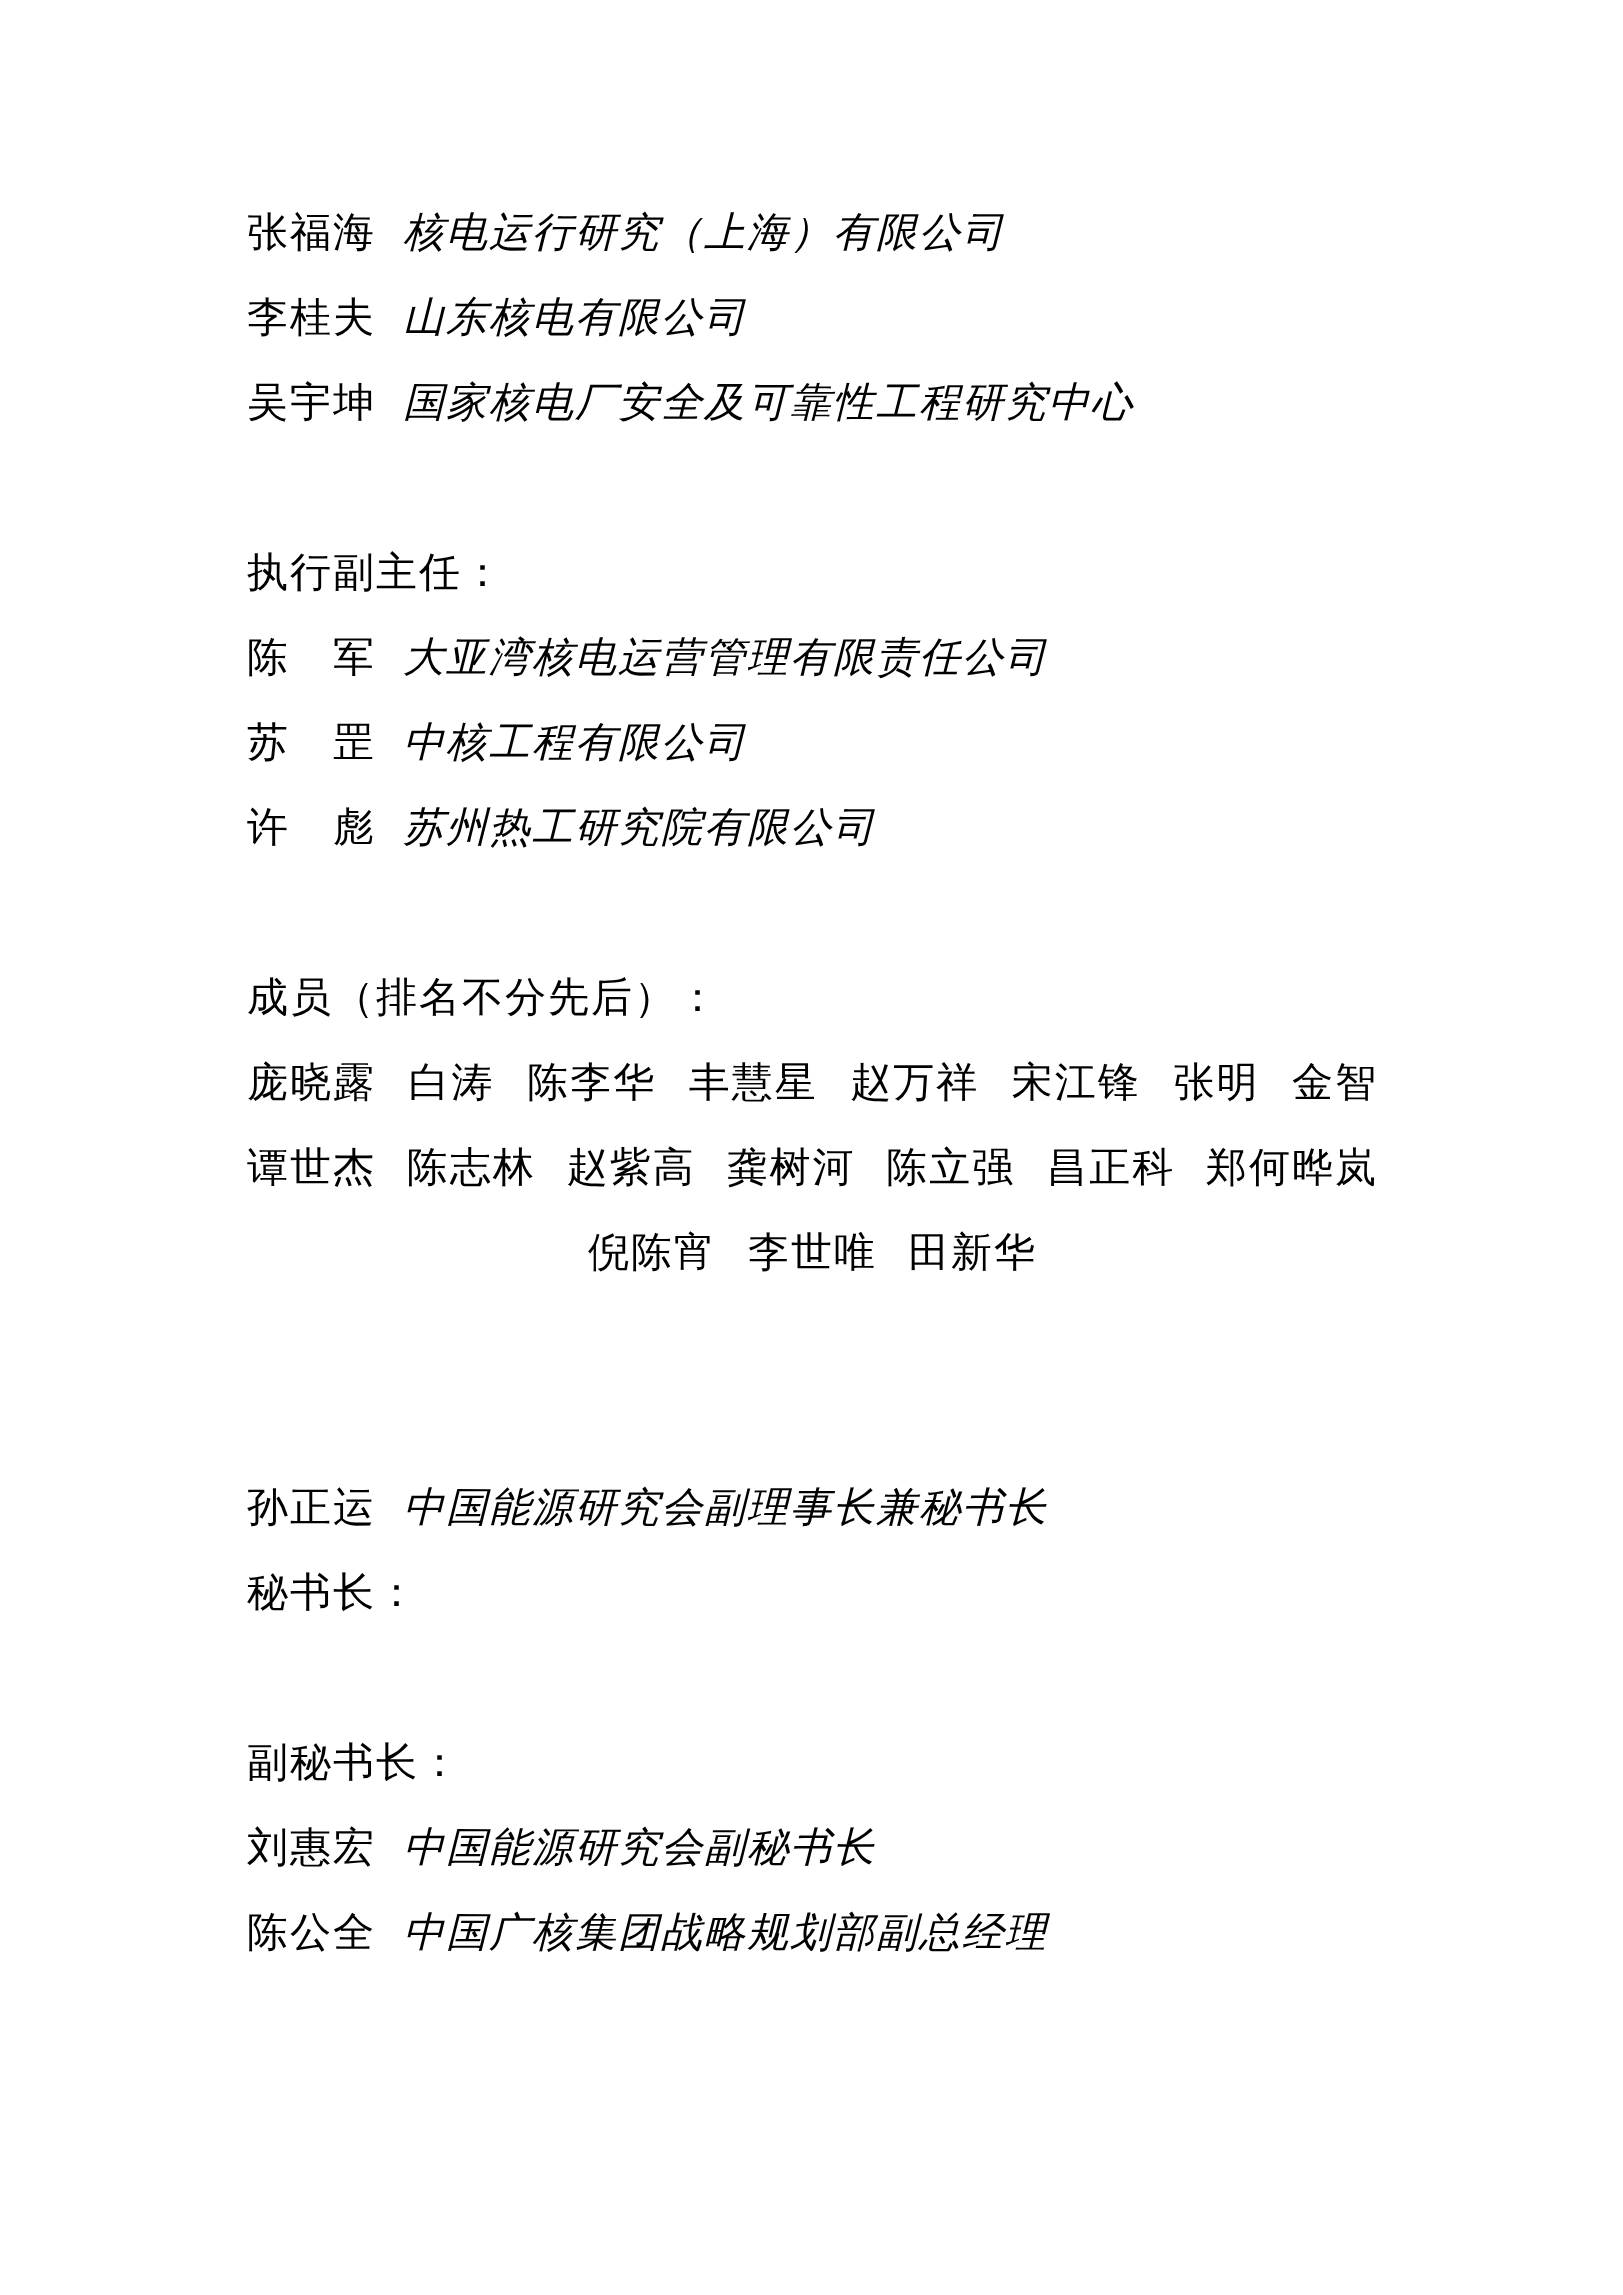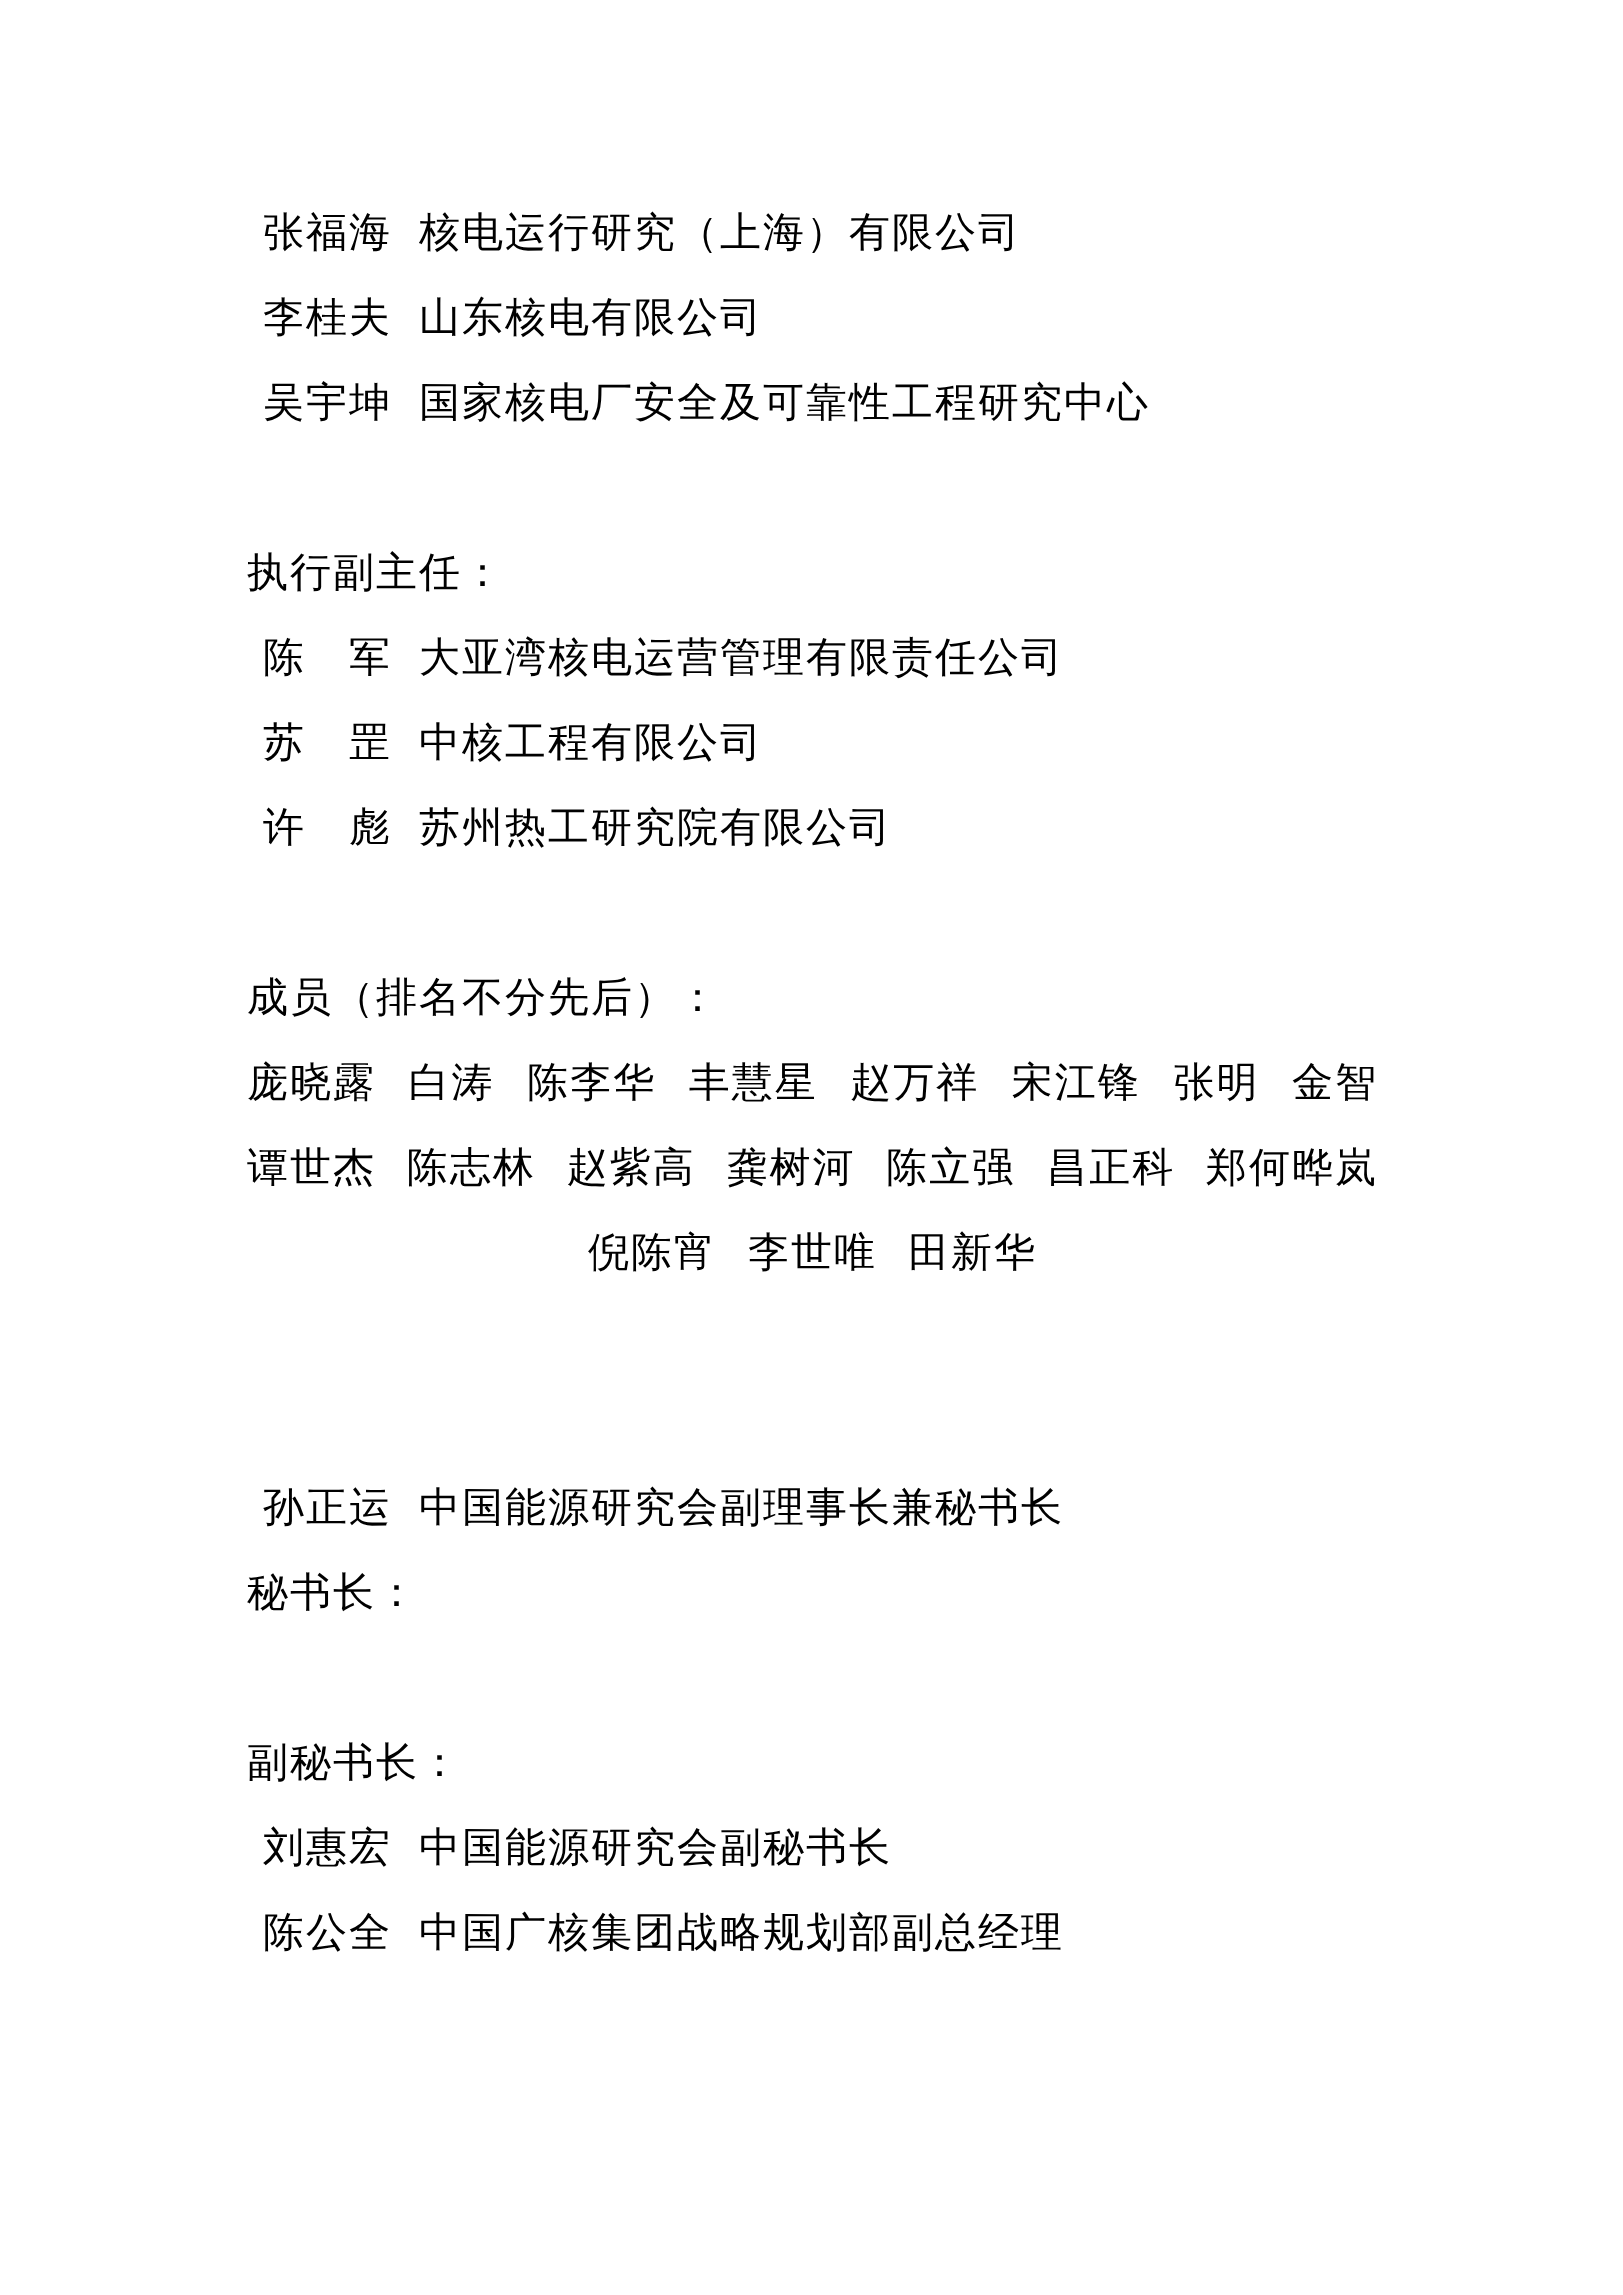--- a/index.html
+++ b/index.html
@@ -30,25 +30,25 @@
     font-weight: 400;
   }
   .entry {
     display: flex;
     align-items: baseline;
   }
   .entry .name {
     flex: 0 0 auto;
     min-width: 156px;
     white-space: nowrap;
-    margin-left: 16px;
   }
   .entry .org {
     flex: 0 0 auto;
     white-space: nowrap;
+    font-style: italic;
   }
   .members-row {
     display: flex;
     align-items: baseline;
   }
   .members-row.justify {
     justify-content: space-between;
     gap: 13px;
   }
   .members-row.left {

